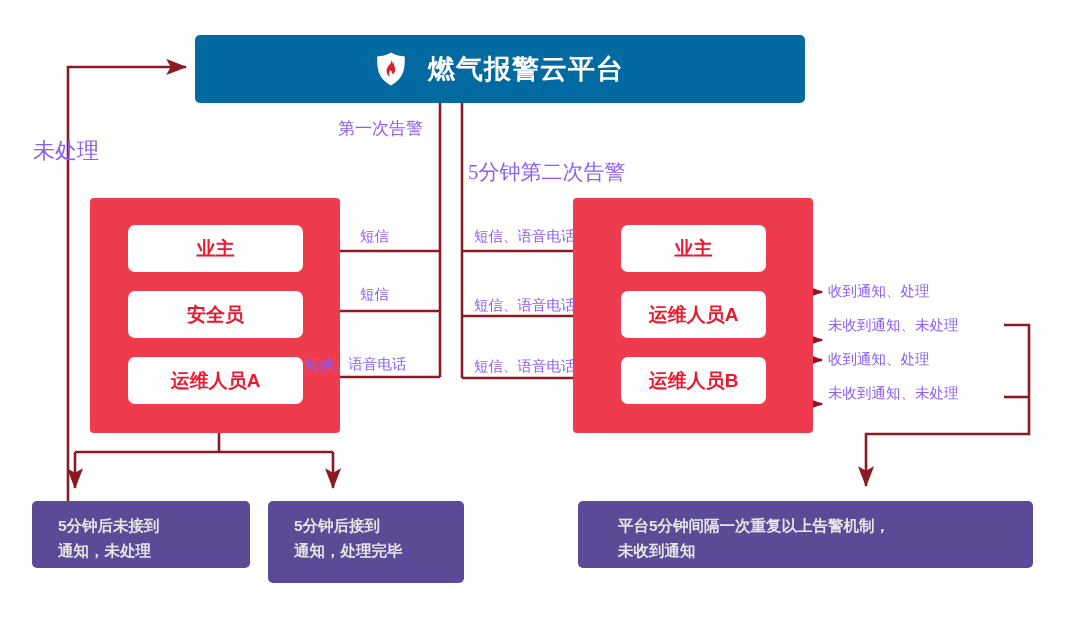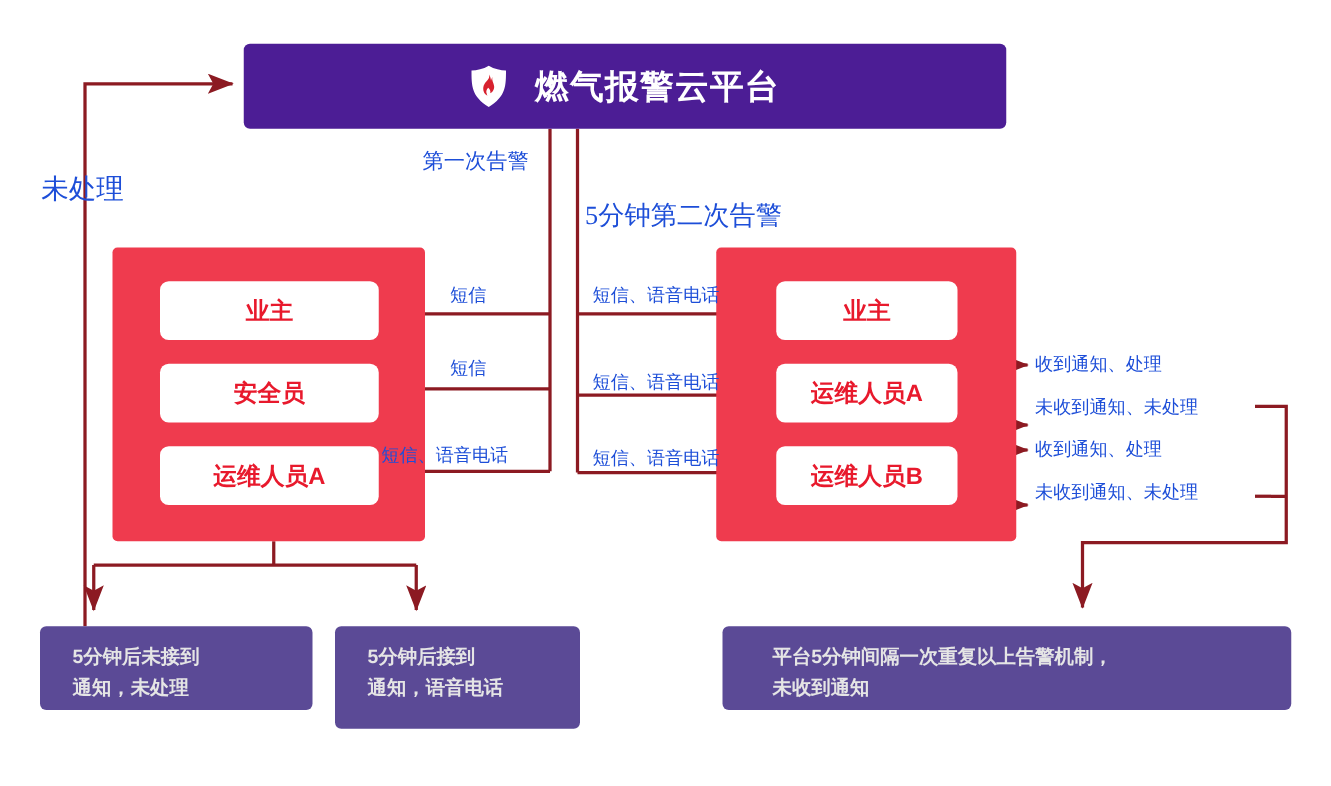--- a/index.html
+++ b/index.html
@@ -20,21 +20,21 @@
     left:0;top:0;
     width:1065px;height:629px;
     pointer-events:none;
   }
 
   
   .header-banner{
     position:absolute;
     left:195px; top:35px;
     width:610px; height:68px;
-    background:#4c1d95;
+    background:#0369a1;
     border-radius:5px;
     display:flex;
     align-items:center;
     justify-content:center;
     gap:22px;
     z-index:3;
   }
   .header-banner .shield{
     width:30px;height:34px;
     display:block;
@@ -91,21 +91,21 @@
   }
   #outcome-a{ left:32px; top:501px; width:218px; height:67px; }
   #outcome-b{ left:268px; top:501px; width:196px; height:82px; }
   #outcome-c{ left:578px; top:501px; width:455px; height:67px; padding-left:40px; }
   .outcome-box .ln{ display:block; white-space:nowrap; }
 
   
   .edge-label{
     position:absolute;
     font-size:15.5px;
-    color:#1d4ed8;
+    color:#8b5cf6;
     white-space:nowrap;
     z-index:4;
   }
   .edge-label.sm{ font-size:14.5px; }
 
   #lbl-unhandled{ left:33px; top:136px; font-size:22px; }
   #lbl-first-alarm{ left:338px; top:117px; font-size:17px; }
   #lbl-second-alarm{ left:468px; top:158px; font-size:21px;font-family:Liberation Serif, serif; }
 
   #lbl-l1{ left:360px; top:227px; }
@@ -203,20 +203,20 @@
   <div class="edge-label sm" id="lbl-o2">未收到通知、未处理</div>
   <div class="edge-label sm" id="lbl-o3">收到通知、处理</div>
   <div class="edge-label sm" id="lbl-o4">未收到通知、未处理</div>
 
   <div class="outcome-box" id="outcome-a">
     <span class="ln">5分钟后未接到</span>
     <span class="ln">通知，未处理</span>
   </div>
   <div class="outcome-box" id="outcome-b">
     <span class="ln">5分钟后接到</span>
-    <span class="ln">通知，语音电话</span>
+    <span class="ln">通知，处理完毕</span>
   </div>
   <div class="outcome-box" id="outcome-c">
     <span class="ln">平台5分钟间隔一次重复以上告警机制，</span>
     <span class="ln">未收到通知</span>
   </div>
 
 </div>
 
 </body></html>

